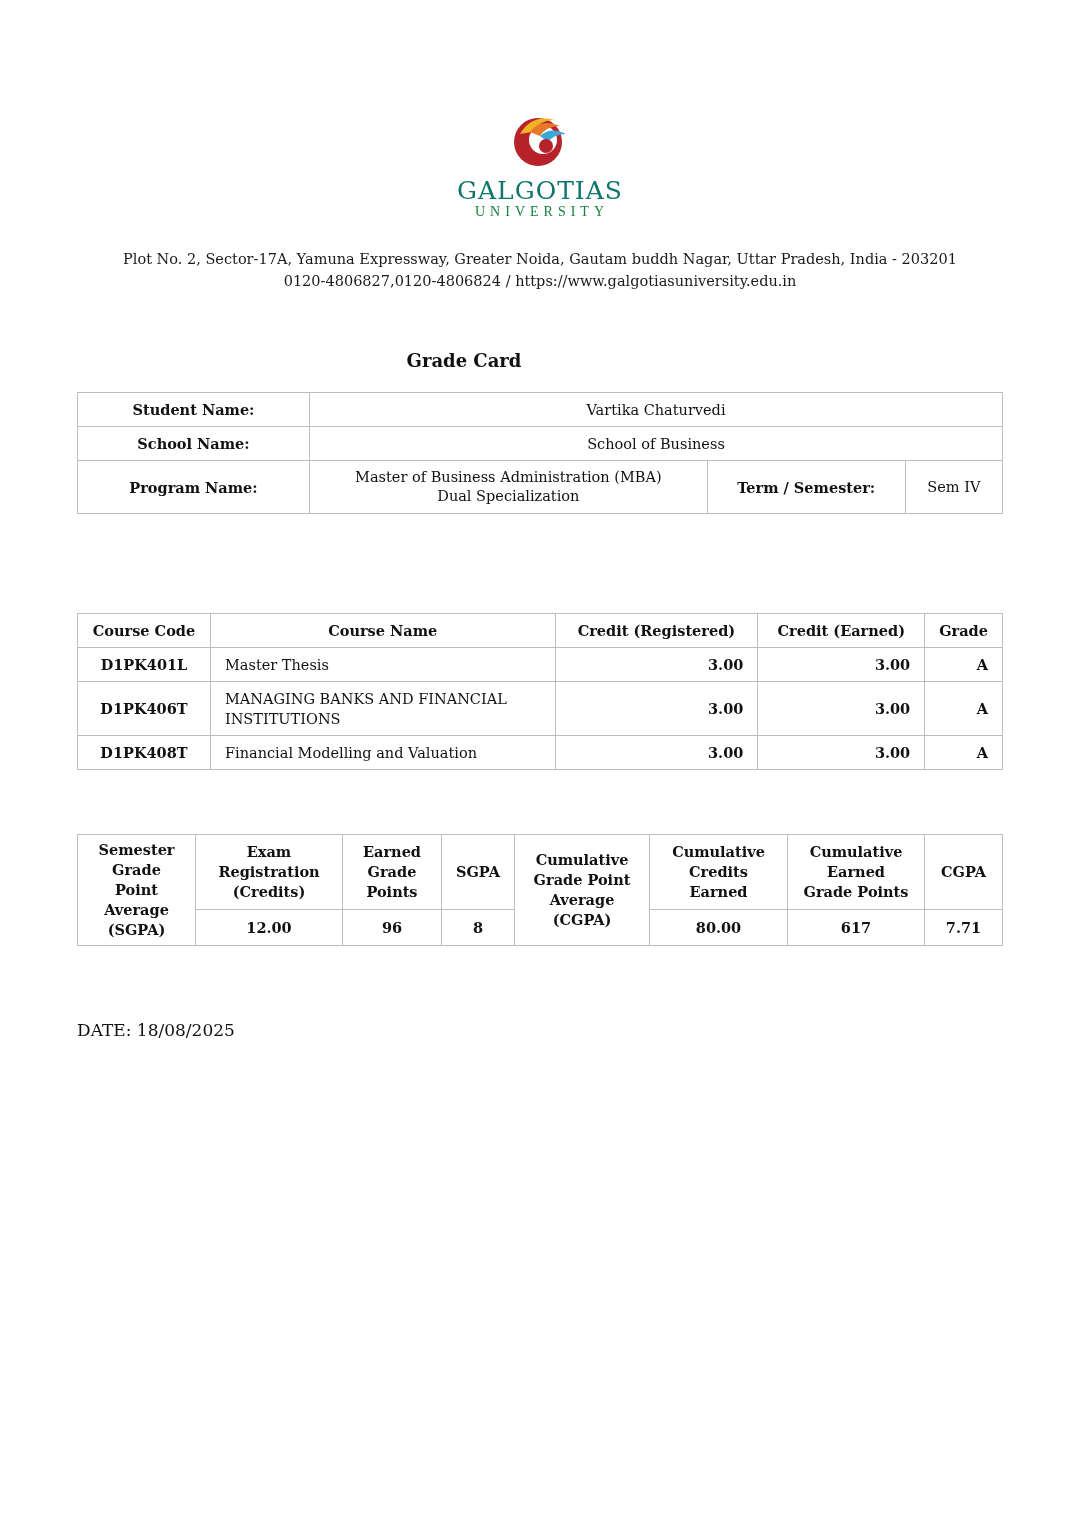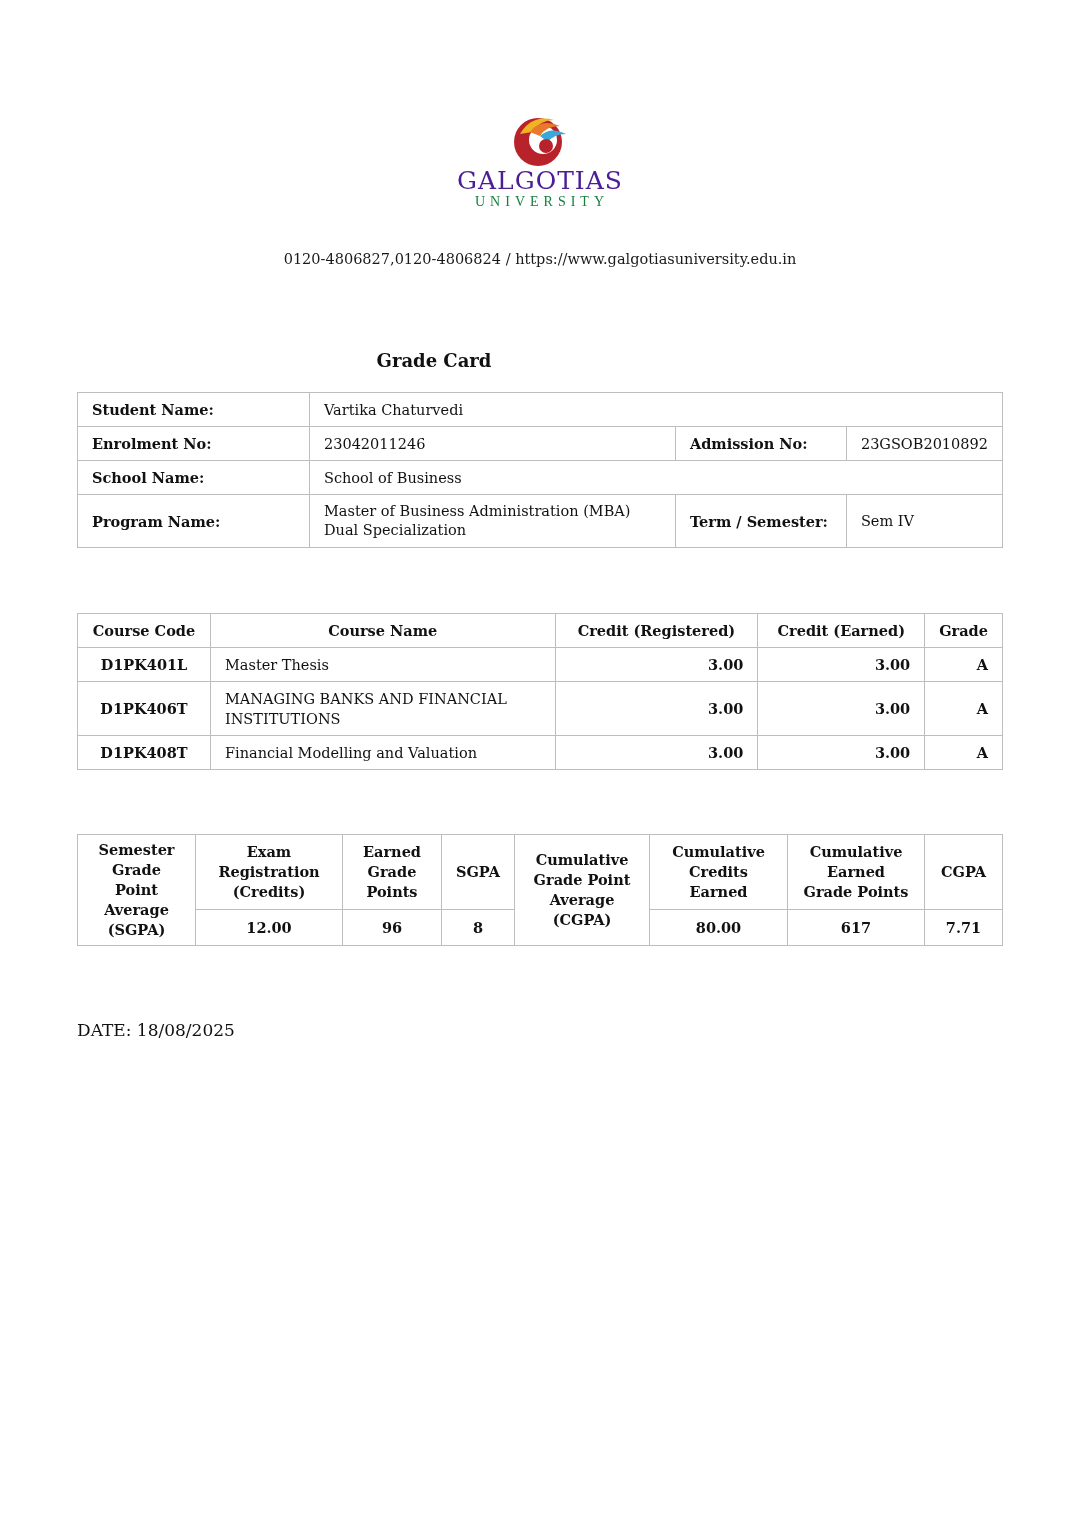--- a/index.html
+++ b/index.html
@@ -1,27 +1,27 @@
 <!DOCTYPE html>
 <html><head>
 <meta charset="utf-8">
 <style>
   html, body { margin: 0; padding: 0; background: #ffffff; }
   body { width: 1080px; height: 1514px; position: relative; font-family: "DejaVu Serif", serif; color: #111; }
   .page { position: absolute; left: 0; top: 0; width: 1080px; height: 1514px; }
   .logo { position: absolute; left: 440px; top: 108px; width: 200px; height: 126px; text-align: center; }
   .logo svg { display: block; margin: 0 auto; }
-  .logo-name { font-family: "DejaVu Serif", serif; color: #4c1d95; font-size: 25px; letter-spacing: 1px; line-height: 26px; }
+  .logo-name { font-family: "DejaVu Serif", serif; color: #0f766e; font-size: 25px; letter-spacing: 1px; line-height: 26px; margin-top: 10px; }
   .logo-sub { font-family: Liberation Serif, serif; color: #15803d; font-size: 14px; letter-spacing: 5px; line-height: 16px; margin-left: 4px; }
   .address { position: absolute; left: 0; top: 248px; width: 1080px; text-align: center; font-size: 14.5px; line-height: 22px; color: #1a1a1a; }
-  .title { position: absolute; left: 0; top: 350px; width: 868px; text-align: center; font-weight: bold; font-size: 18px; }
+  .title { position: absolute; left: 0; top: 350px; width: 868px; text-align: center; font-weight: bold; font-size: 18px; padding-left: 30px; }
   table { border-collapse: collapse; position: absolute; left: 77px; width: 926px; font-size: 14.5px; }
   td, th { border: 1.5px solid #bdbdbd; padding: 0 14px; }
   .info { top: 392px; }
-  .info td { height: 33px; }
+  .info td { height: 33px; text-align: center; }
   .info .lbl { font-weight: bold; width: 203px; }
   .info .tall td { height: 52px; line-height: 19px; }
   .courses { top: 613px; }
   .courses th { height: 33px; font-weight: bold; text-align: center; }
   .courses td { height: 33px; }
   .courses .code { font-weight: bold; text-align: center; }
   .courses .num { font-weight: bold; text-align: right; }
   .courses .tall td { height: 53px; line-height: 20px; }
   .summary { top: 834px; }
   .summary th, .summary td { text-align: center; font-weight: bold; padding: 0 6px; line-height: 20px; }
@@ -41,36 +41,31 @@
       <path d="M10 26 Q22 6 44 12 Q30 12 22 24 Z" fill="#f0b323"></path>
       <path d="M20 24 Q30 10 50 18 Q36 18 30 28 Z" fill="#e8782a"></path>
       <path d="M30 28 Q40 18 56 26 Q44 26 38 34 Z" fill="#3aa8d8"></path>
       <circle cx="36" cy="38" r="7" fill="#b8232b"></circle>
     </svg>
     <div class="logo-name">GALGOTIAS</div>
     <div class="logo-sub">UNIVERSITY</div>
   </div>
 
   <div class="address">
+    <div>Plot No. 2, Sector-17A, Yamuna Expressway, Greater Noida, Gautam buddh Nagar, Uttar Pradesh, India - 203201</div>
     <div>0120-4806827,0120-4806824 / https://www.galgotiasuniversity.edu.in</div>
   </div>
 
   <div class="title">Grade Card</div>
 
   <table class="info">
     <tbody>
         <tr>
       <td class="lbl">Student Name:</td>
       <td colspan="3">Vartika Chaturvedi</td>
-    </tr>
-    <tr>
-      <td class="lbl">Enrolment No:</td>
-      <td style="width:337px">23042011246</td>
-      <td style="width:142px;font-weight:bold">Admission No:</td>
-      <td>23GSOB2010892</td>
     </tr>
     <tr>
       <td class="lbl">School Name:</td>
       <td colspan="3">School of Business</td>
     </tr>
     <tr class="tall">
       <td class="lbl">Program Name:</td>
       <td>
         <div>Master of Business Administration (MBA)</div>
         <div>Dual Specialization</div>

